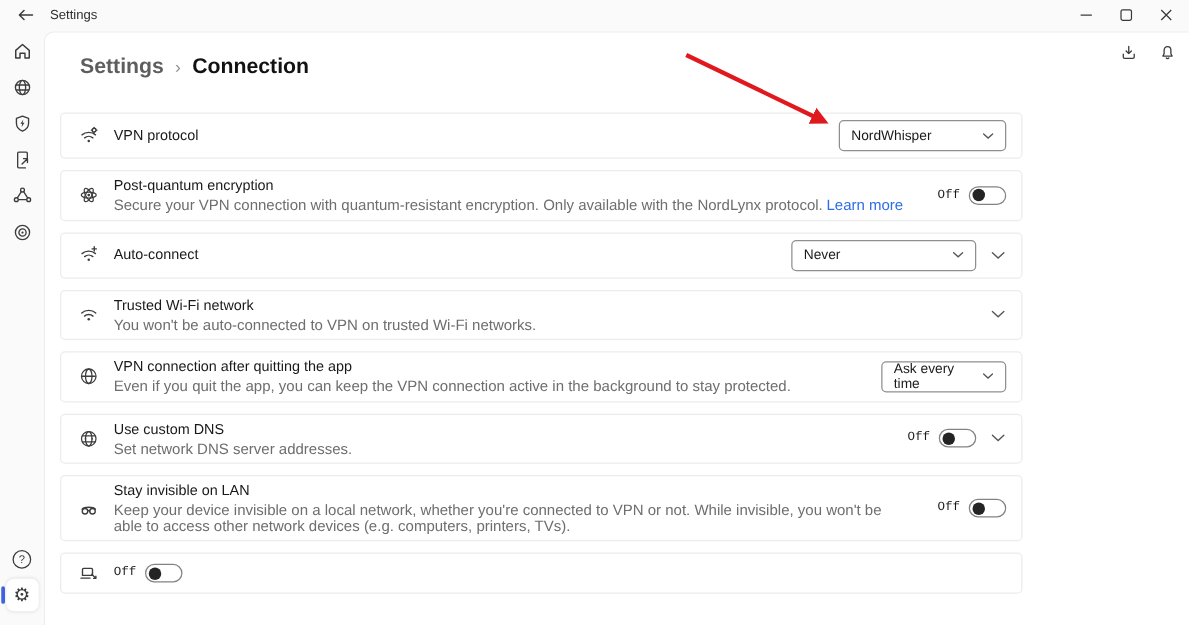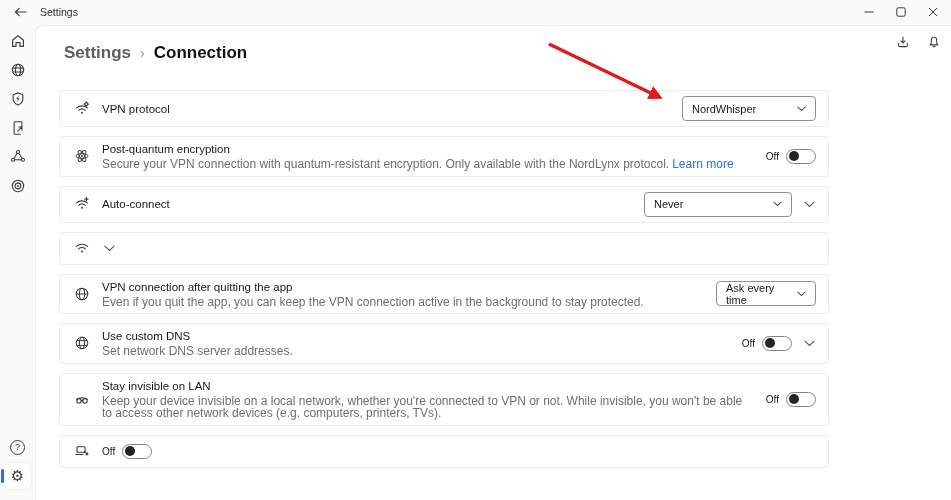--- a/index.html
+++ b/index.html
@@ -32,33 +32,33 @@
   .panel { position:absolute; top:25px; left:35px; right:0; bottom:0; background:#ffffff; border-top:1px solid #ededed; border-left:1px solid #ededed; border-radius:8px 0 0 0; }
   .panel-actions { position:absolute; top:4px; right:5px; display:flex; gap:7px; }
   .pa-btn { width:24px; height:24px; display:flex; align-items:center; justify-content:center; border-radius:4px; }
 
   .breadcrumb { position:absolute; top:17px; left:28px; display:flex; align-items:baseline; gap:9px; }
   .bc-parent { font-size:17px; font-weight:600; color:#5e5e5e; }
   .bc-sep { font-size:14px; color:#8f8f8f; }
   .bc-current { font-size:17px; font-weight:700; color:#121212; }
 
   
-  .rows { position:absolute; top:64px; left:23px; width:770px; }
+  .rows { position:absolute; top:64px; left:12px; width:770px; }
   .card { display:flex; align-items:center; gap:11px; background:#fff; border:1px solid #ececec; border-radius:4px; padding:5px 12px 5px 13px; margin-bottom:9px; min-height:33px; }
   .row-icon { width:18px; flex-shrink:0; display:flex; justify-content:center; }
   .row-text { flex:1; min-width:0; padding-right:8px; }
   .row-title { font-size:11.5px; color:#191919; line-height:14px; }
   .row-sub { font-size:12px; color:#6e6e6e; line-height:12.5px; margin-top:2px; }
   .learn-more { color:#2e6de6; margin-left:3px; cursor:pointer; }
   .row-controls { display:flex; align-items:center; gap:10px; flex-shrink:0; }
 
   .select { display:flex; align-items:center; justify-content:space-between; height:25px; padding:0 9px; border:1px solid #8f8f8f; border-radius:4px; background:#fff; font-size:11px; color:#1a1a1a; }
   .w150 { width:134px; } .w148 { width:148px; } .w100 { width:100px; }
 
-  .toggle-group { display:flex; align-items:center; gap:7px; }
+  .toggle-group { display:flex; align-items:center; gap:7px;font-family:Liberation Mono, monospace; }
   .toggle-label { font-size:10px; color:#1a1a1a; }
   .toggle { position:relative; width:30px; height:15px; border:1px solid #838383; border-radius:9px; background:#fff; }
   .toggle-knob { position:absolute; left:2px; top:1.5px; width:10px; height:10px; border-radius:50%; background:#242424; }
 
   .expander { width:14px; display:flex; justify-content:center; }
 
   
   .annotation { position:absolute; left:540px; top:36px; pointer-events:none; }
 </style>
 </head>
@@ -261,20 +261,24 @@
     <div class="card">
       <span class="row-icon">
         <svg width="16" height="16" viewBox="0 0 16 16">
           <g stroke="#3d3d3d" stroke-width="1.1" fill="none" stroke-linecap="round">
             <path d="M2.4 6.4 C5.4 3.6 10.6 3.6 13.6 6.4"></path>
             <path d="M4.6 8.9 C6.5 7.2 9.5 7.2 11.4 8.9"></path>
           </g>
           <circle cx="8" cy="11.4" r="1" fill="#3d3d3d"></circle>
         </svg>
       </span>
+      <div class="row-text">
+        <div class="row-title">Trusted Wi-Fi network</div>
+        <div class="row-sub">You won't be auto-connected to VPN on trusted Wi-Fi networks.</div>
+      </div>
       <div class="row-controls">
         <span class="expander">
           <svg width="11" height="7" viewBox="0 0 12 7">
               <path d="M1 1 L6 5.6 L11 1" stroke="#555" stroke-width="1.2" fill="none" stroke-linecap="round"></path>
             </svg>
         </span>
       </div>
     </div>
 
     <div class="card">

